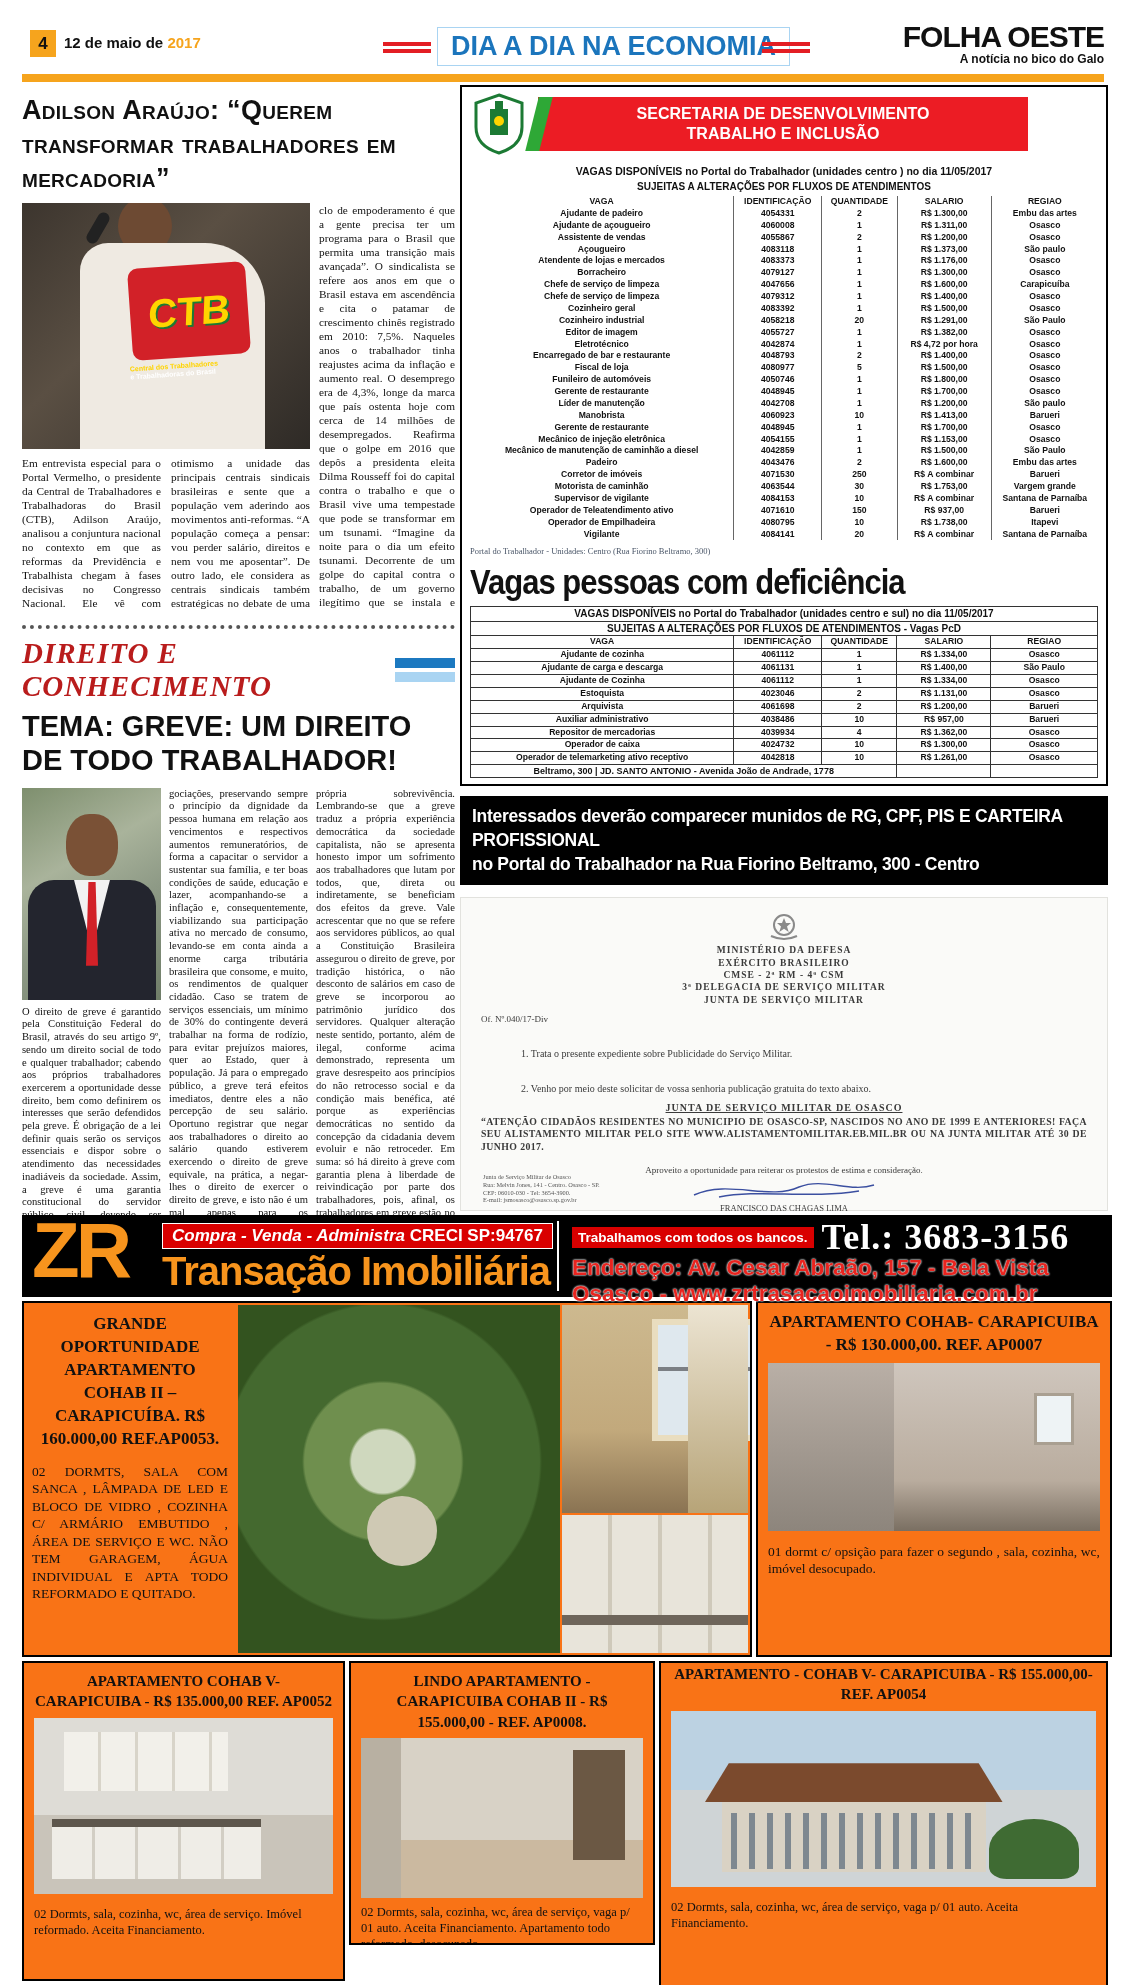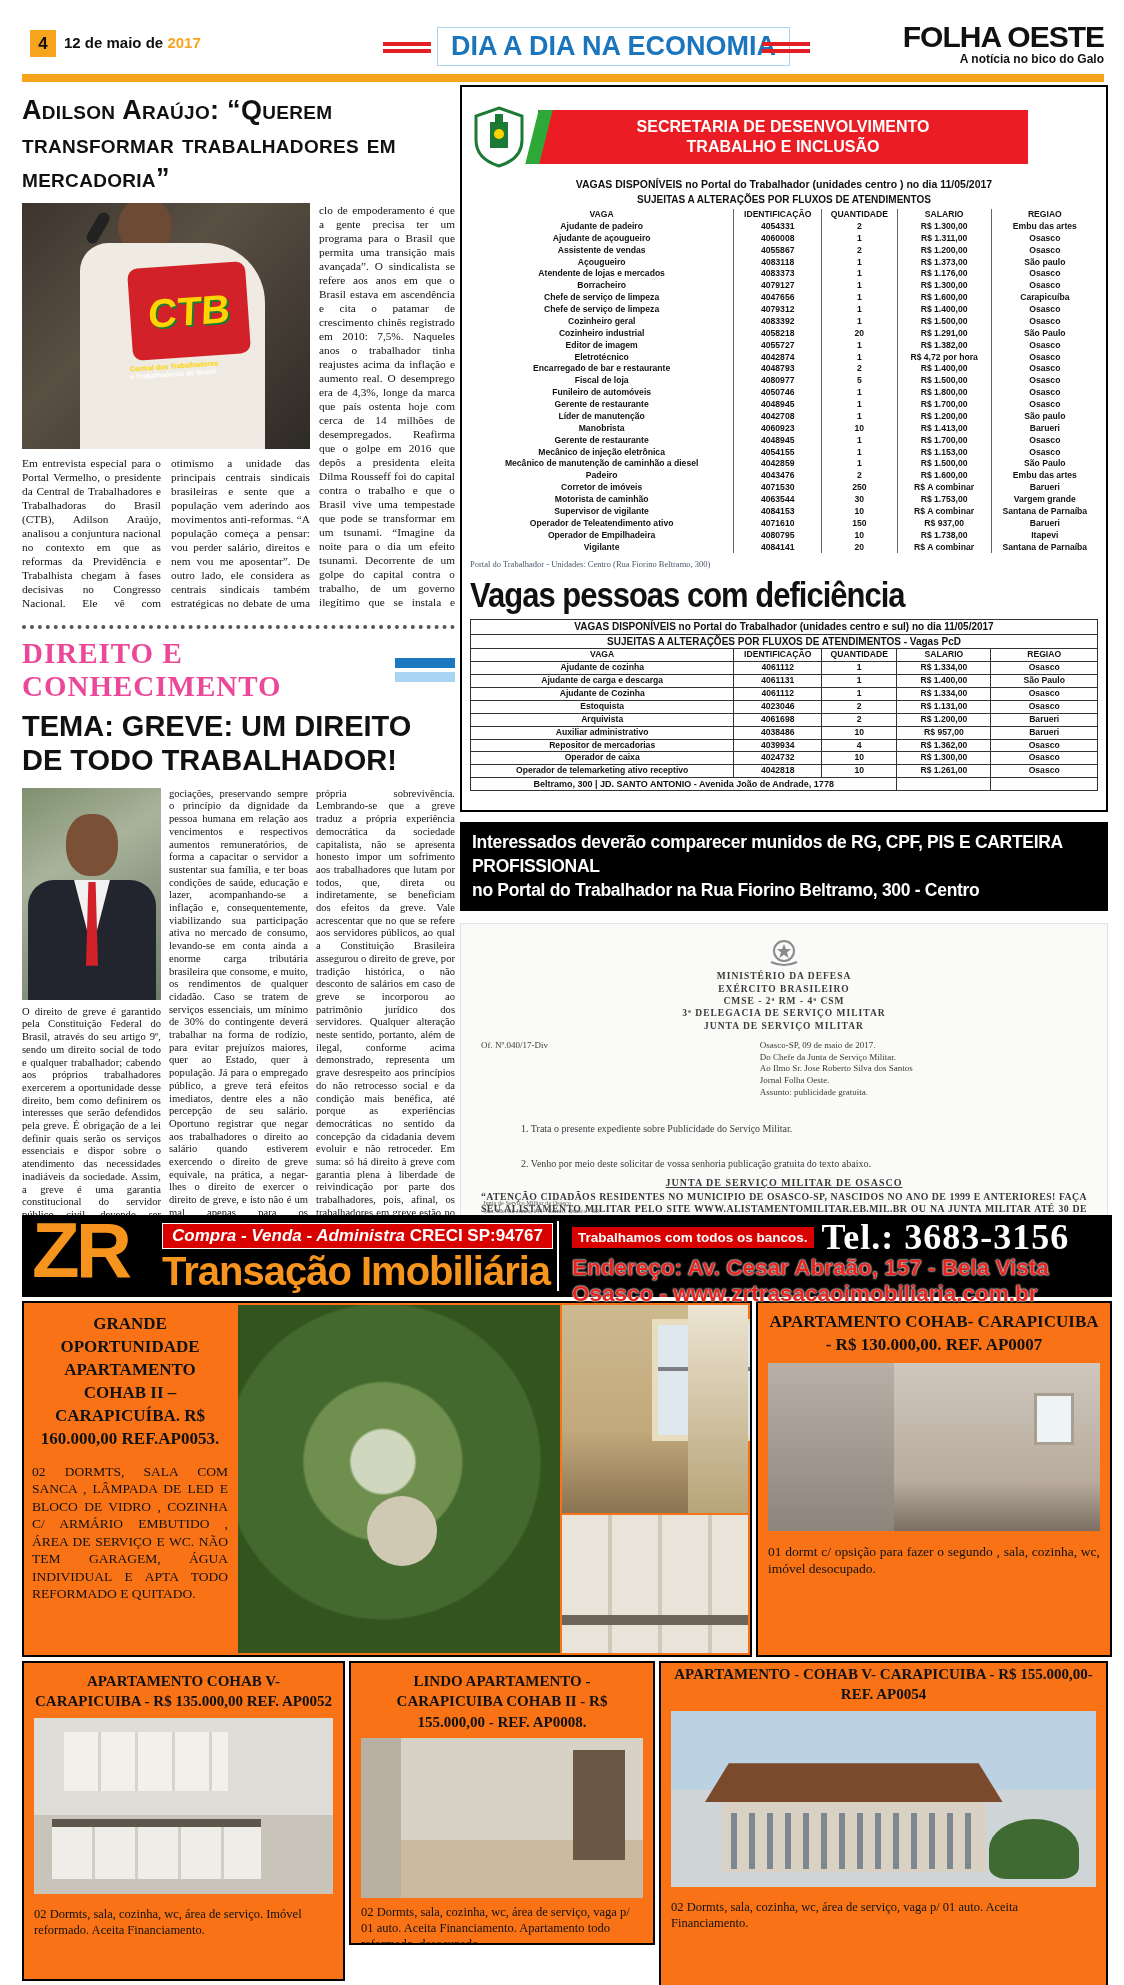--- a/index.html
+++ b/index.html
@@ -38,36 +38,36 @@
                font-weight:bold;font-size:7px;color:#FFD400;transform:rotate(-4deg);line-height:1.2;}
   .ph-ctb .cap .c2{color:#fff;}
   .ph-ctb .head{position:absolute;left:96px;top:-6px;width:54px;height:58px;background:#6d4a33;border-radius:50%;}
   .ph-ctb .mic{position:absolute;left:70px;top:8px;width:12px;height:34px;background:#222;border-radius:6px;transform:rotate(30deg);}
   .bodytext{font-size:11.3px;line-height:1.24;text-align:justify;}
   .a1-cols{margin-top:7px;column-count:2;column-gap:10px;height:156px;overflow:hidden;}
   .a1-right{width:136px;height:410px;overflow:hidden;}
   .dotted-sep{border-top:4px dotted #555;margin:12px 0 8px 0;}
   .sec-hdr{display:flex;align-items:center;gap:10px;}
   .sec-hdr h2{margin:0;font-family:"Liberation Serif",serif;font-weight:bold;font-size:29px;
-              color:#ec4899;letter-spacing:1px;}
+              color:#b91c1c;letter-spacing:1px;font-style:italic;}
   .stripes{flex:1;min-width:60px;}
   .stripes .s1{height:10px;background:#1C79C0;margin-bottom:4px;}
   .stripes .s2{height:10px;background:#A9D4F2;}
   .tema{font-family:"Liberation Sans",sans-serif;font-weight:bold;font-size:29px;line-height:1.18;margin:6px 0 10px 0;}
   .a2-body{display:flex;gap:8px;height:470px;overflow:hidden;}
   .a2-body .c{width:139px;}
   .a2-body .bodytext{font-size:10.6px;line-height:1.2;}
   .ph-lawyer{width:139px;height:212px;background:linear-gradient(150deg,#7e8f6e 0%,#a9b39b 35%,#8e9a86 60%,#6f7d68 100%);margin-bottom:6px;}
   .ph-lawyer .suit{position:absolute;left:6px;top:92px;width:128px;height:120px;background:#23252e;border-radius:26px 26px 0 0;}
   .ph-lawyer .shirtv{position:absolute;left:52px;top:92px;width:36px;height:70px;background:#f2f2f2;clip-path:polygon(0 0,100% 0,50% 100%);}
   .ph-lawyer .tie{position:absolute;left:64px;top:94px;width:12px;height:84px;background:#D22128;clip-path:polygon(20% 0,80% 0,100% 100%,0 100%);}
   .ph-lawyer .face{position:absolute;left:44px;top:26px;width:52px;height:62px;background:#7a5136;border-radius:45%;}
   
   .right-col{position:absolute;left:460px;top:85px;width:648px;font-family:"Liberation Sans",sans-serif;}
-  .agency-box{border:2px solid #000;padding:19px 8px;}
+  .agency-box{border:2px solid #000;padding:6px 8px;}
   .ag-top{display:flex;align-items:center;gap:10px;}
   .crest{width:58px;height:62px;flex:0 0 auto;}
   .banner{flex:1;background:#EC1C24;color:#fff;text-align:center;font-weight:bold;font-size:16px;
           line-height:1.25;padding:7px 4px;position:relative;margin-right:70px;}
   .banner .gs{position:absolute;left:-6px;top:0;width:14px;height:100%;background:#2EA836;transform:skewX(-14deg);}
   .logos{display:flex;align-items:center;justify-content:space-between;margin-top:10px;padding:0 4px;}
   .sine{display:flex;align-items:center;gap:6px;}
   .sine .icon{width:30px;height:38px;position:relative;}
   .sine .icon .b1{position:absolute;left:2px;top:0;width:10px;height:38px;background:#1B75BC;transform:skewX(-18deg);}
   .sine .icon .b2{position:absolute;left:12px;top:0;width:10px;height:38px;background:#2EA836;transform:skewX(-18deg);}
@@ -581,27 +581,20 @@
         <circle cx="17" cy="15" r="10" fill="none" stroke="#8a8a8a" stroke-width="2"></circle>
         <path d="M17 8 L19 13 L24 13 L20 16.5 L21.7 22 L17 18.8 L12.3 22 L14 16.5 L10 13 L15 13 Z" fill="#8a8a8a"></path>
         <path d="M4 26 Q17 32 30 26" stroke="#8a8a8a" stroke-width="2" fill="none"></path>
       </svg>
       <div class="hline">MINISTÉRIO DA DEFESA</div>
       <div class="hline">EXÉRCITO BRASILEIRO</div>
       <div class="hline">CMSE - 2ª RM - 4ª CSM</div>
       <div class="hline">3ª DELEGACIA DE SERVIÇO MILITAR</div>
       <div class="hline u">JUNTA DE SERVIÇO MILITAR</div>
       <div class="of">Of. Nº.040/17-Div</div>
-      <div class="addr">
-        <div>Osasco-SP, 09 de maio de 2017.</div>
-          <div>Do Chefe da Junta de Serviço Militar.</div>
-        <div>Ao Ilmo Sr. Jose Roberto Silva dos Santos</div>
-          <div>Jornal Folha Oeste.</div>
-        <div>Assunto: publicidade gratuita.</div>
-      </div>
       <div class="item">1.  Trata o presente expediente sobre Publicidade do Serviço Militar.</div>
       <div class="item">2.  Venho por meio deste solicitar de vossa senhoria publicação gratuita do texto abaixo.</div>
       <div class="junta">JUNTA DE SERVIÇO MILITAR DE OSASCO</div>
       <div class="alert">“ATENÇÃO CIDADÃOS RESIDENTES NO MUNICIPIO DE OSASCO-SP, NASCIDOS NO ANO DE 1999 E ANTERIORES! FAÇA SEU ALISTAMENTO MILITAR PELO SITE WWW.ALISTAMENTOMILITAR.EB.MIL.BR OU NA JUNTA MILITAR ATÉ 30 DE JUNHO 2017.</div>
       <div class="closing">Aproveito a oportunidade para reiterar os protestos de estima e consideração.</div>
       <svg class="sig" width="190" height="26" viewBox="0 0 190 26">
         <path d="M5 18 C40 2 80 24 110 10 C135 0 160 16 185 8 M30 20 C70 12 120 22 170 14" stroke="#3b4fa0" stroke-width="1.4" fill="none"></path>
       </svg>
       <div class="signer">
         <div>FRANCISCO DAS CHAGAS LIMA</div>

